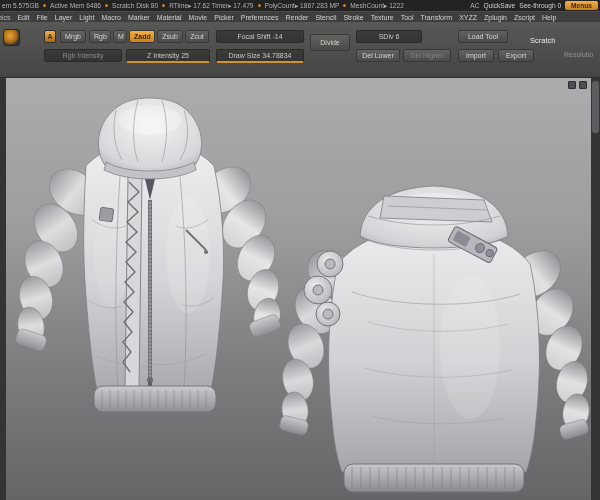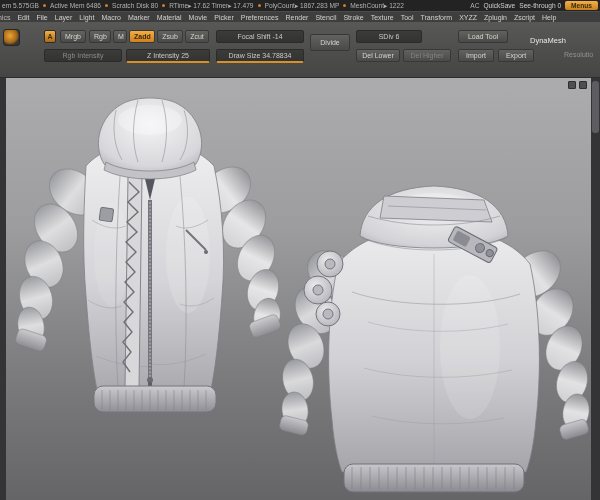--- a/index.html
+++ b/index.html
@@ -126,21 +126,21 @@
     <div class="btn tall" style="left:310px;top:12px;width:40px">Divide</div>
 
     <div class="slider" style="left:356px;top:8px;width:66px">SDiv 6</div>
     <div class="btn" style="left:356px;top:27px;width:44px">Del Lower</div>
     <div class="btn dim" style="left:403px;top:27px;width:48px">Del Higher</div>
 
     <div class="btn" style="left:458px;top:8px;width:50px">Load Tool</div>
     <div class="btn" style="left:458px;top:27px;width:36px">Import</div>
     <div class="btn" style="left:498px;top:27px;width:36px">Export</div>
 
-    <div class="shelf-label" style="left:530px;top:14px">DynaMesh</div>
+    <div class="shelf-label" style="left:530px;top:14px">Scratch</div>
     <div class="shelf-sublabel" style="left:564px;top:29px;width:36px">Resolutio</div>
   </div>
 
   <div class="canvas">
     <div class="edge-left"></div>
 
     <svg class="jacket" style="left:0;top:2px" width="292" height="356" viewBox="0 0 292 356">
       <defs>
         <linearGradient id="fbody" x1="0" y1="0" x2="0" y2="1">
           <stop offset="0" stop-color="#efeff1"></stop>

